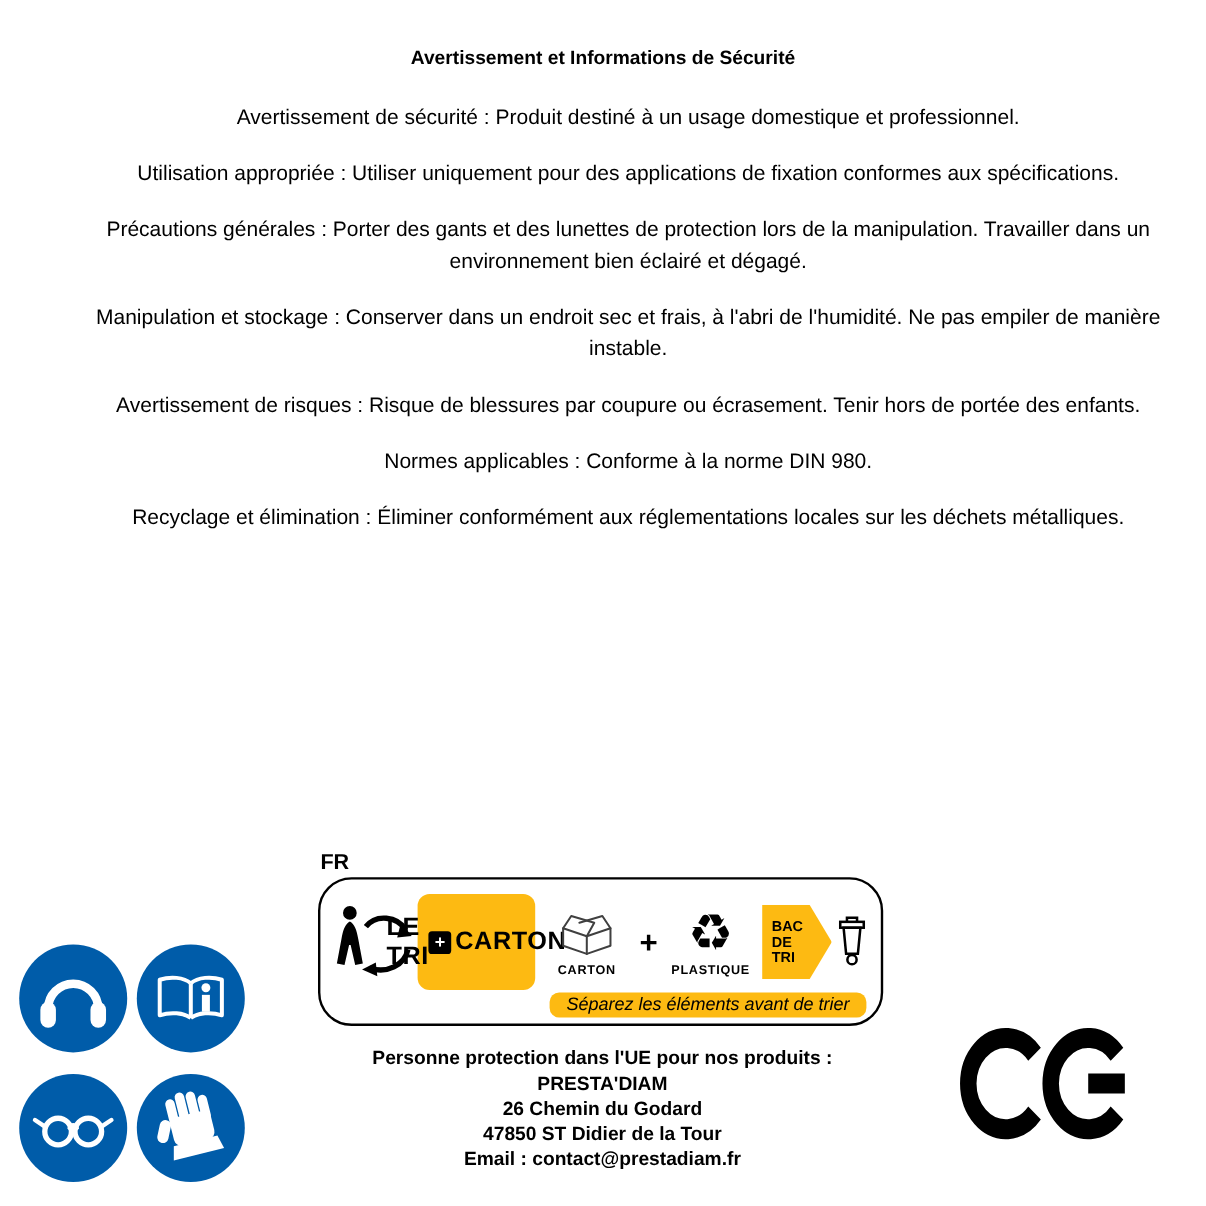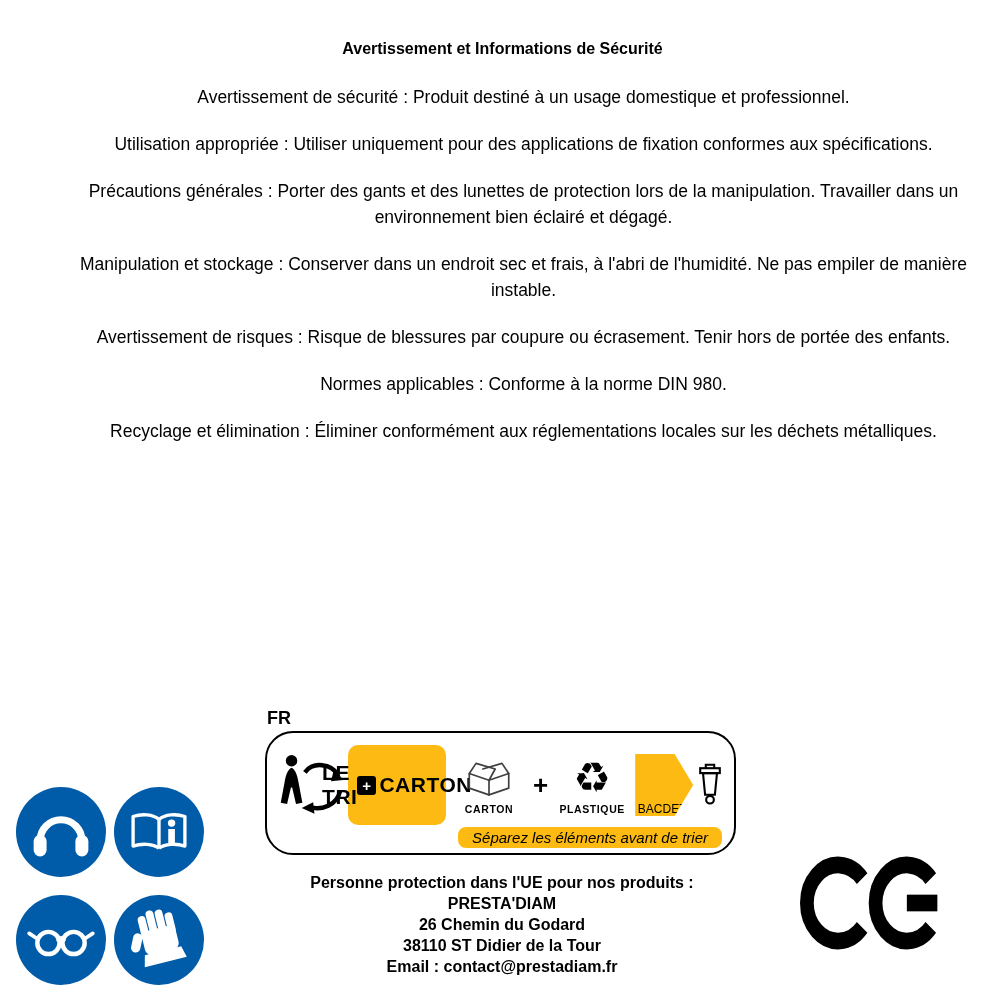--- a/index.html
+++ b/index.html
@@ -1,17 +1,17 @@
 <!DOCTYPE html>
 <html><head>
 <meta charset="utf-8">
 <style>
   html,body{margin:0;padding:0;background:#fff;}
   .page{position:relative;width:1005px;height:1005px;background:#fff;overflow:hidden;
-        font-family:"Liberation Sans","DejaVu Sans",sans-serif;color:#000;}
+        font-family:"Liberation Sans","DejaVu Sans",sans-serif;color:#000;border-radius:21px;}
 
   .title{position:absolute;top:29px;left:0;width:100%;text-align:center;
          font-size:16px;font-weight:bold;}
 
   .body-text{position:absolute;left:72px;top:84px;width:903px;
              font-size:17.5px;line-height:26px;}
   .body-text p{margin:0 0 21px 0;text-align:center;}
 
   
   .icons-grid{position:absolute;left:16px;top:787px;display:grid;
@@ -30,23 +30,23 @@
          font-weight:bold;font-size:21px;letter-spacing:.5px;}
   .letri-line2{display:flex;align-items:center;gap:3px;}
   .plusbox{width:19px;height:19px;background:#000;color:#fff;display:flex;align-items:center;
            justify-content:center;font-size:15px;border-radius:3px;font-weight:bold;}
   .mat{display:flex;flex-direction:column;align-items:center;width:80px;flex:none;}
   .mat-label{font-size:10.5px;font-weight:bold;letter-spacing:.6px;margin-top:2px;}
   .recycle-glyph{font-family:"DejaVu Sans",sans-serif;font-size:42px;line-height:46px;color:#000;}
   .plus-sign{font-size:26px;font-weight:bold;margin:0 1px;flex:none;}
   .bac-flag{width:58px;height:62px;background:#FDBA12;flex:none;
             clip-path:polygon(0 0,68% 0,100% 50%,68% 100%,0 100%);
-            display:flex;justify-content:center;
+            display:flex;flex-direction:column;justify-content:center;
             padding-left:8px;box-sizing:border-box;
-            font-size:12px;font-weight:normal;line-height:13px;align-items:flex-end;}
+            font-size:12px;font-weight:bold;line-height:13px;}
   .separez{position:absolute;right:12px;bottom:5px;background:#FDBA12;border-radius:8px;
            padding:2px 14px;font-style:italic;font-weight:normal;font-size:15px;}
 
   
   .address{position:absolute;left:252px;top:872px;width:500px;text-align:center;
            font-size:16px;font-weight:bold;line-height:21px;}
 
   .ce{position:absolute;left:800px;top:852px;}
 </style>
 </head>
@@ -158,21 +158,21 @@
         <circle cx="20" cy="53" r="5.5"></circle>
       </svg>
     </div>
     <div class="separez">Séparez les éléments avant de trier</div>
   </div>
 
   <div class="address">
     <div>Personne protection dans l'UE pour nos produits :</div>
     <div>PRESTA'DIAM</div>
     <div>26 Chemin du Godard</div>
-    <div>38110 ST Didier de la Tour</div>
+    <div>47850 ST Didier de la Tour</div>
     <div>Email : contact@prestadiam.fr</div>
   </div>
 
   <svg class="ce" width="145" height="102" viewBox="0 0 190 110" preserveAspectRatio="none">
     <g fill="none" stroke="#000" stroke-width="18">
       <path d="M81.4 28.6 A41 41 0 1 0 81.4 81.4"></path>
       <path d="M171.4 28.6 A41 41 0 1 0 171.4 81.4"></path>
       <path d="M140 55 L180 55"></path>
     </g>
   </svg>

